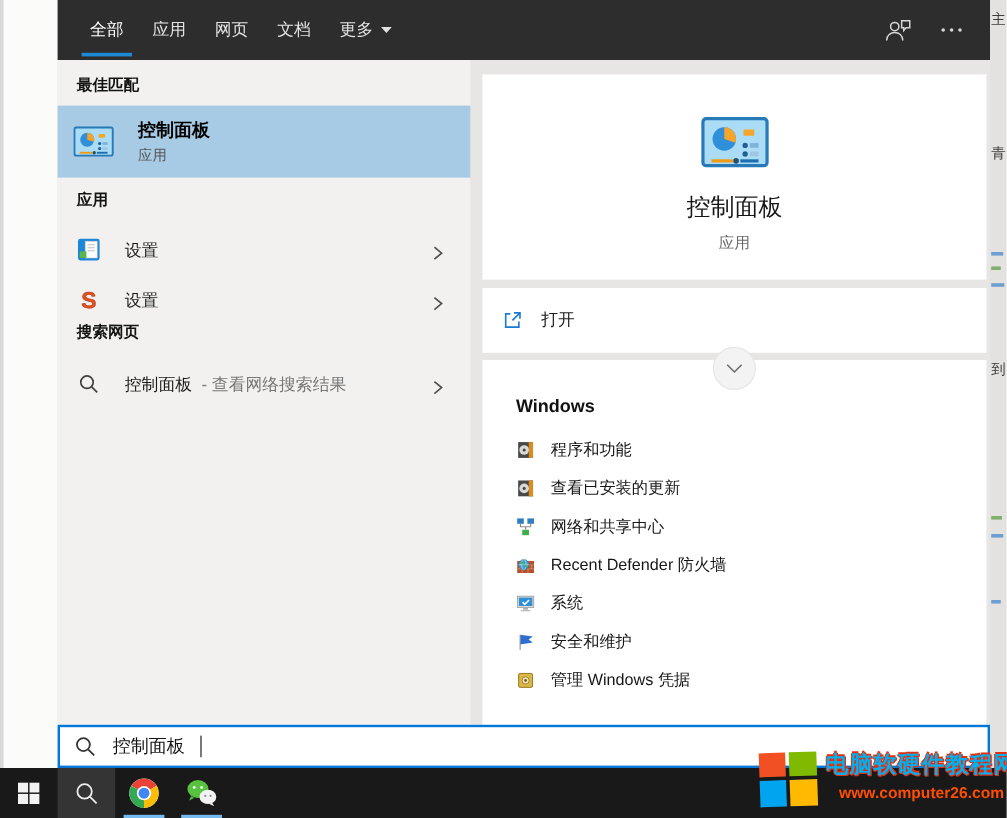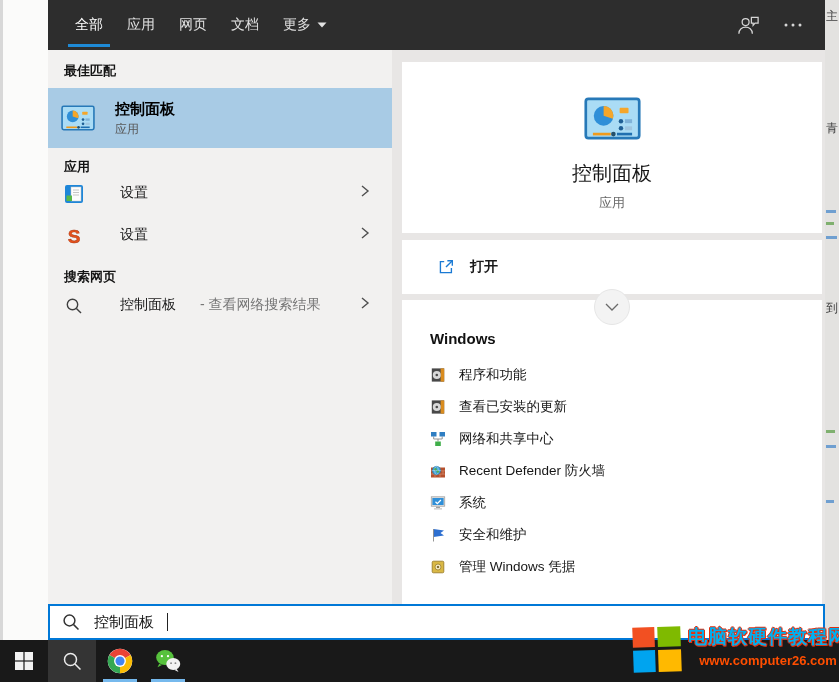--- a/index.html
+++ b/index.html
@@ -34,33 +34,33 @@
   .body { position:absolute; top:50px; left:0; width:777px; height:554px; display:flex; }
 
   
   .left-pane { width:344px; height:554px; background:#f2f1f0; padding-top:12px; flex:none; }
   .section-h { font-size:13px; font-weight:700; color:#141414; margin-left:16px; line-height:18px; }
   .h-apps { margin-top:10px; }
   .h-web { margin-top:8px; }
   .best-item { margin-top:8px; height:60px; background:#a8cbe5; display:flex; align-items:center; padding-left:13px; gap:20px; }
   .best-text .t1 { font-size:15px; font-weight:700; color:#000; line-height:19px; }
   .best-text .t2 { font-size:12px; color:#575757; margin-top:3px; }
-  .row-item { height:34px; margin-top:8px; display:flex; align-items:flex-start; padding-left:16px; gap:36px; font-size:14px; color:#1a1a1a; }
+  .row-item { height:34px; margin-top:8px; display:flex; align-items:flex-end; padding-left:16px; gap:20px; font-size:14px; color:#1a1a1a; }
   .row-item.web { margin-top:10px; }
   .row-item .chev { margin-left:auto; margin-right:22px; display:flex; }
   .web-hint { color:#767676; margin-left:-12px; }
 
   
   .right-pane { margin-left:10px; width:420px; display:flex; flex-direction:column; position:relative; }
   .card { background:#ffffff; }
   .card1 { margin-top:12px; height:171px; display:flex; flex-direction:column; align-items:center; }
   .card1 .big-icon { margin-top:35px; }
   .rp-title { margin-top:21px; font-size:20px; color:#161616; line-height:24px; }
   .rp-sub { margin-top:9px; font-size:13px; color:#6a6a6a; }
-  .card2 { margin-top:7px; height:54px; display:flex; align-items:center; padding-left:35px; gap:15px; font-size:14px; color:#1a1a1a;font-weight:bold; }
+  .card2 { margin-top:7px; height:54px; display:flex; align-items:center; padding-left:16px; gap:15px; font-size:14px; color:#1a1a1a; }
   .card3 { margin-top:6px; flex:1; padding:30px 0 0 28px; }
   .recent-h { font-size:15px; font-weight:700; color:#111; line-height:18px; }
   .r-item { height:32px; display:flex; align-items:center; gap:13px; font-size:13.5px; color:#161616; }
   .r-list { margin-top:11px; }
   .chev-circle { position:absolute; top:239px; left:192px; width:36px; height:36px; border-radius:50%; background:#f3f3f3; border:1px solid #e6e6e6; display:flex; align-items:center; justify-content:center; }
 
   
   .searchbox { position:absolute; top:604px; left:0; width:777px; height:36px; background:#fff; border:2px solid #0078d7; display:flex; align-items:center; padding-left:11px; gap:13px; }
   .searchbox .query { font-size:15px; color:#111; }
   .caret { width:1px; height:18px; background:#222; }

